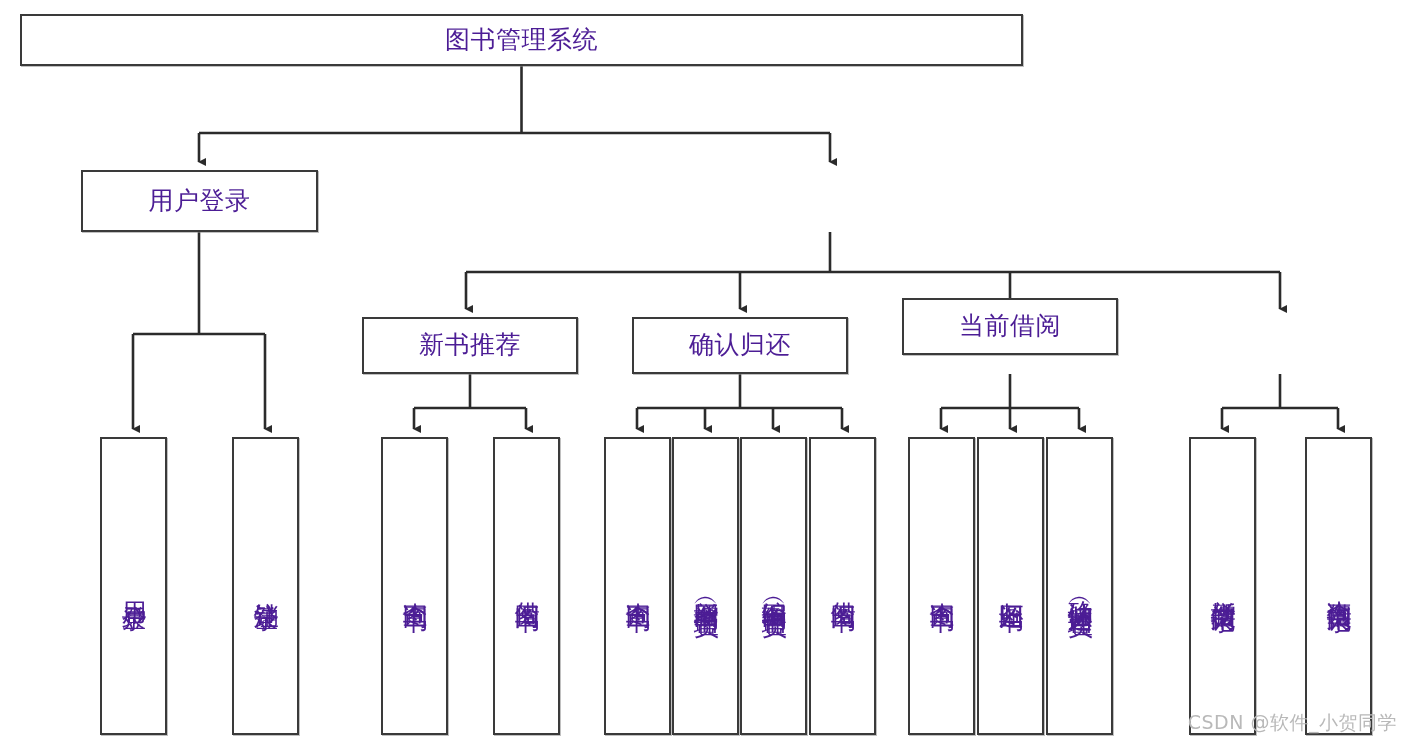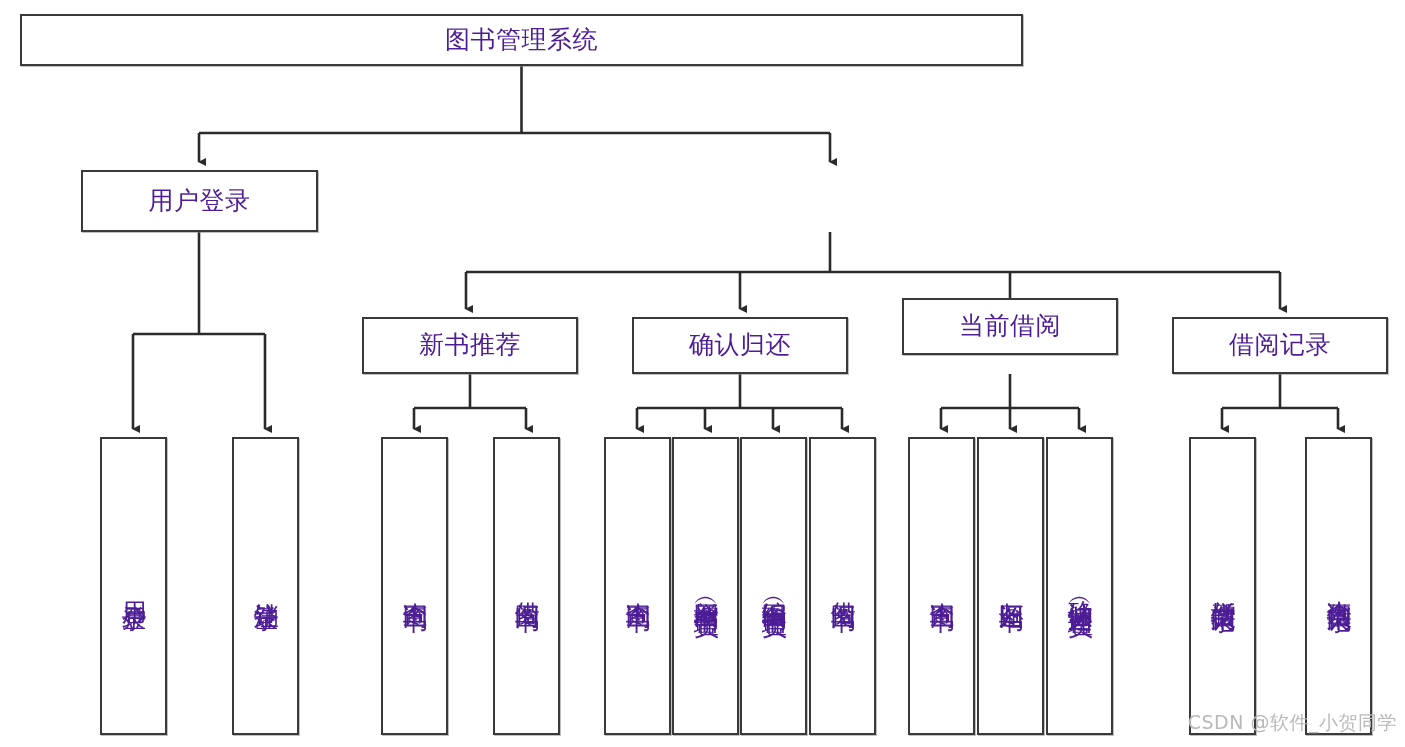--- a/index.html
+++ b/index.html
@@ -149,23 +149,20 @@
   </div>
 
   <div class="node level3" style="left:632px; top:317px; width:216px; height:57px;">
     <span class="node-label">确认归还</span>
   </div>
 
   <div class="node level3" style="left:902px; top:298px; width:216px; height:57px;">
     <span class="node-label">当前借阅</span>
   </div>
 
-  <div class="node level3" style="left:1172px; top:317px; width:216px; height:57px;">
-    <span class="node-label">借阅记录</span>
-  </div>
 
   <div class="node leaf" style="left:100px; top:437px; width:67px; height:298px;">
     <span class="node-label">用户登录</span>
   </div>
 
   <div class="node leaf" style="left:232px; top:437px; width:67px; height:298px;">
     <span class="node-label">注销登录</span>
   </div>
 
   <div class="node leaf" style="left:381px; top:437px; width:67px; height:298px;">

